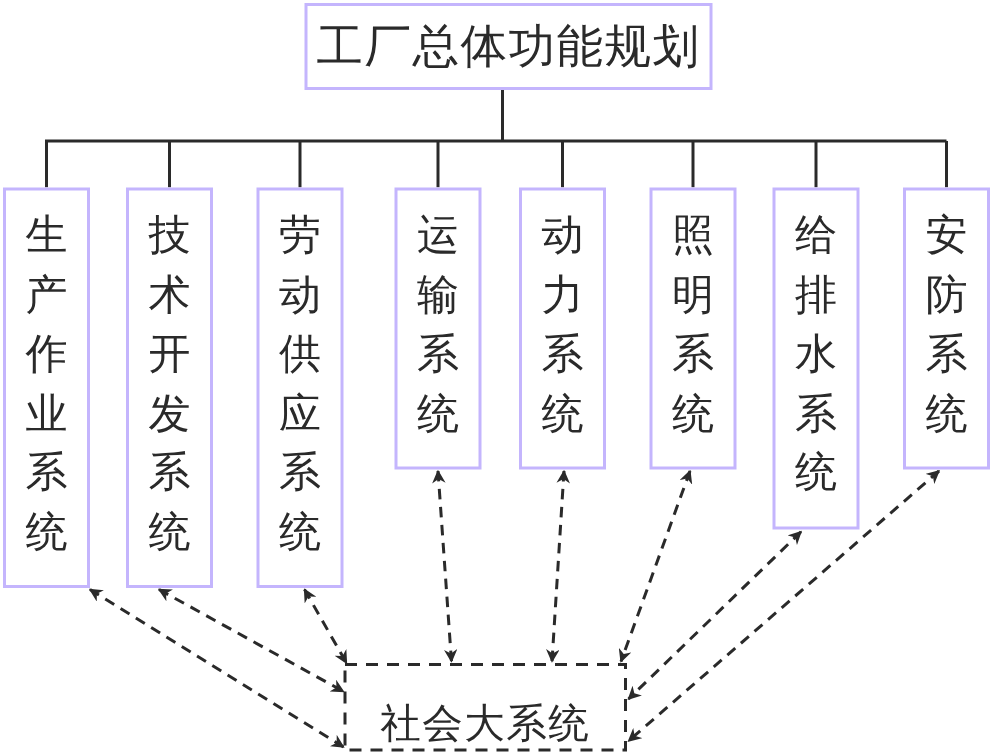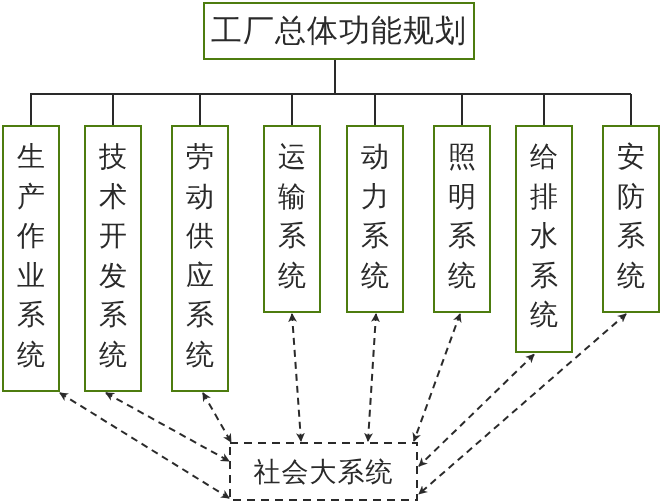--- a/index.html
+++ b/index.html
@@ -1,22 +1,22 @@
 <!DOCTYPE html>
 <html><head>
   <meta charset="utf-8">
   <style>
     html, body { margin: 0; padding: 0; background: #ffffff; }
     body { width: 664px; height: 504px; position: relative; overflow: hidden; font-family: "DejaVu Serif", "Liberation Serif", serif; color: #2a2a2a; }
     svg { position: absolute; left: 0; top: 0; }
-    .box { position: absolute; border: 2px solid #4d7c0f; box-sizing: border-box; background: #fff; }
+    .box { position: absolute; border: 2px solid #c4b5fd; box-sizing: border-box; background: #fff; }
     .title-box { left: 203px; top: 2px; width: 272px; height: 58px; display: flex; align-items: center; justify-content: center; font-size: 31px; letter-spacing: 1px; }
     .sub { top: 125px; width: 58px; display: flex; flex-direction: column; align-items: center; padding-top: 10px; font-size: 28px; line-height: 39.5px; }
     .sub span { display: block; }
-    .social { position: absolute; left: 230px; top: 443px; width: 187px; height: 57px; display: flex; align-items: center; justify-content: center; font-size: 27px; letter-spacing: 1px; }
+    .social { position: absolute; left: 230px; top: 443px; width: 187px; height: 57px; display: flex; align-items: flex-end; justify-content: center; font-size: 27px; letter-spacing: 1px; }
   </style>
 </head>
 <body>
 
 <svg width="664" height="504">
   <defs>
     <marker id="ah" viewBox="0 0 10 10" refX="9" refY="5" markerWidth="9" markerHeight="9" orient="auto-start-reverse" markerUnits="userSpaceOnUse">
       <path d="M0,0 L10,5 L0,10 L3,5 z" fill="#2a2a2a"></path>
     </marker>
   </defs>

